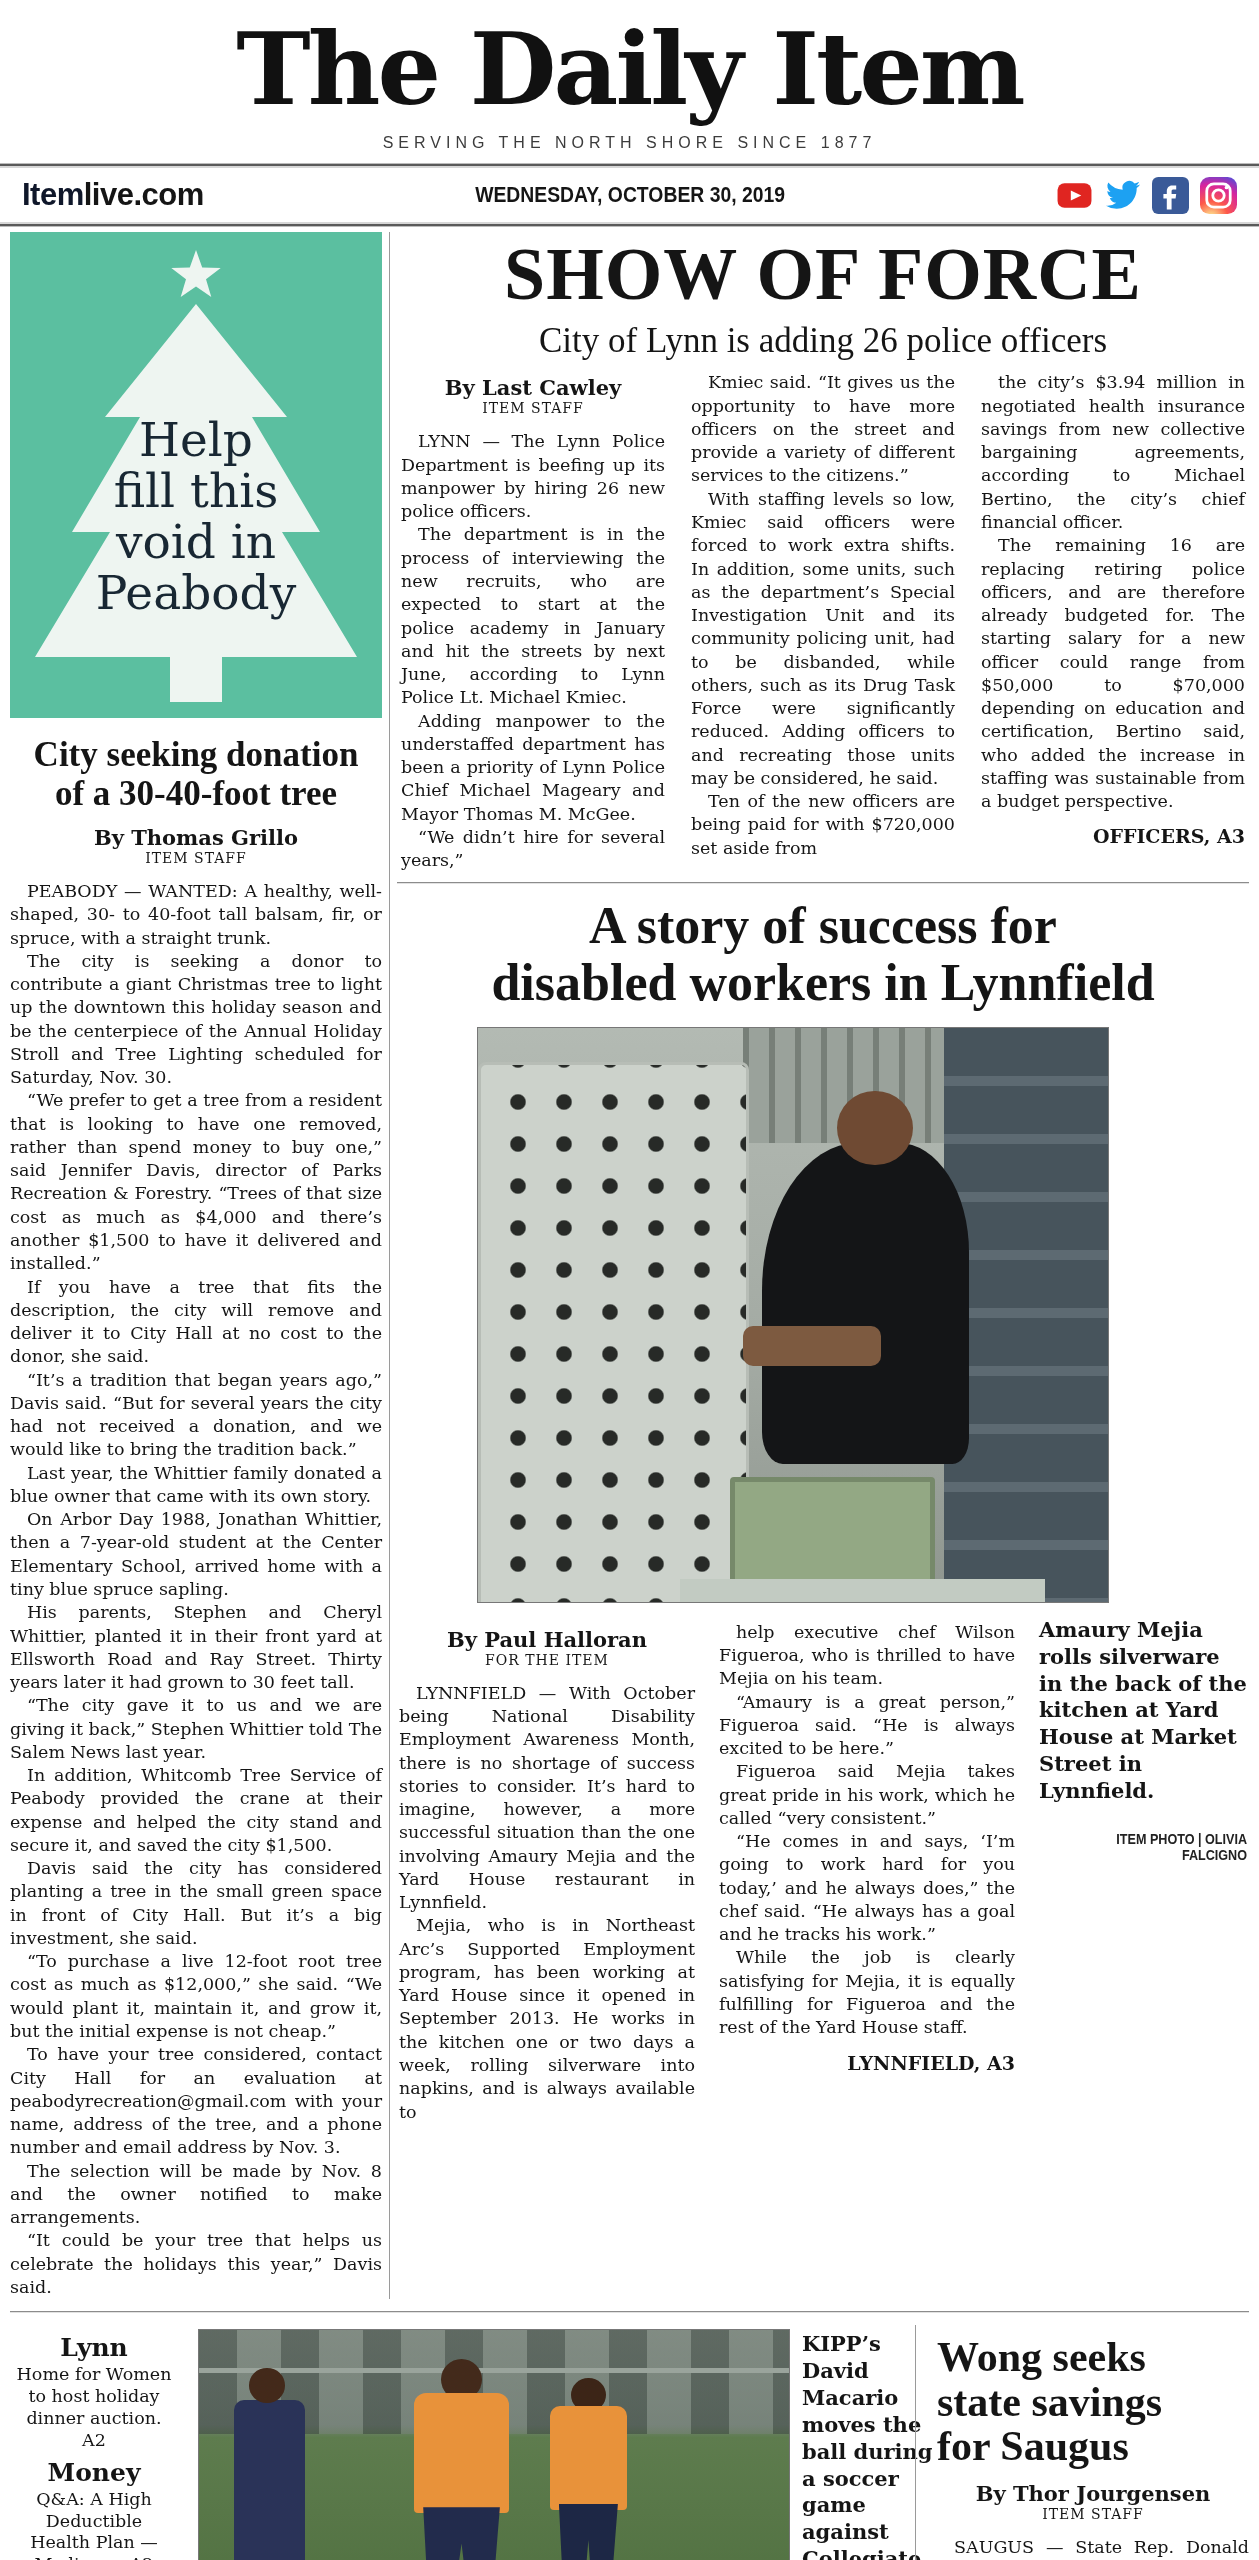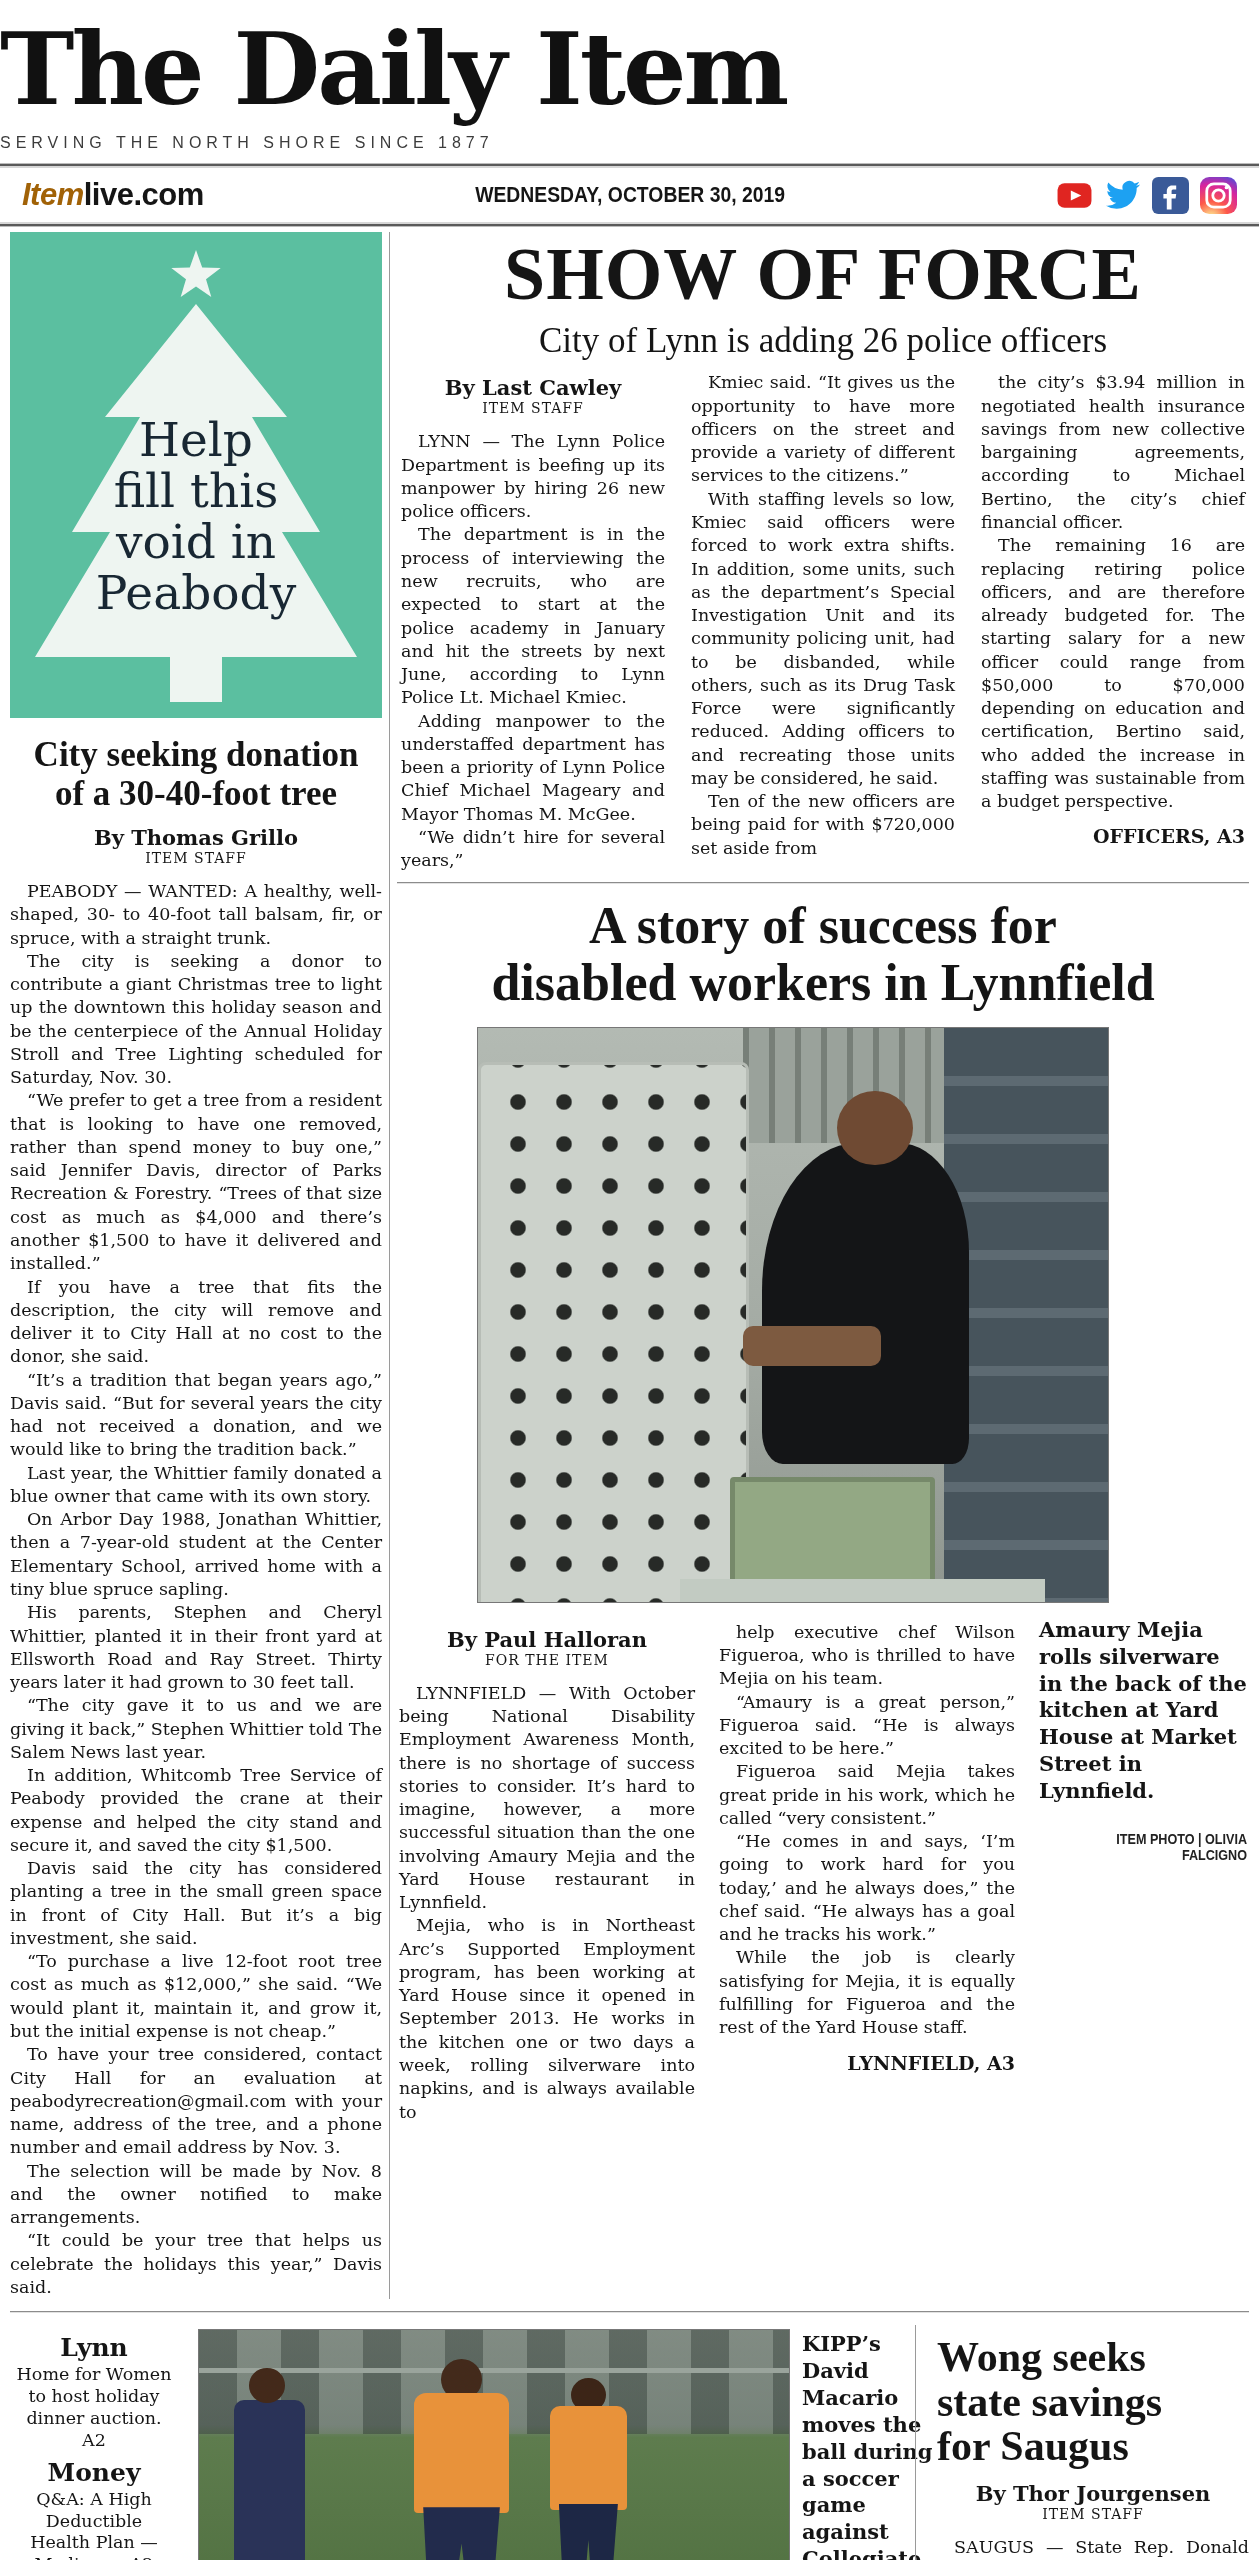--- a/index.html
+++ b/index.html
@@ -1,29 +1,29 @@
 <!DOCTYPE html>
 <html><head>
 <meta charset="utf-8">
 <style>
   html,body{margin:0;padding:0;background:#e8e8e8;}
   .page{width:1259px;height:2560px;background:#fff;position:relative;overflow:hidden;
         font-family:"DejaVu Serif",serif;color:#151515;margin:0 auto;}
   
-  .masthead{padding-top:4px;}
+  .masthead{text-align:center;padding-top:4px;}
   .masthead-title{font-family:"DejaVu Serif",serif;font-weight:bold;font-size:100px;
         line-height:1.3;margin:0;letter-spacing:-3px;color:#111;}
   .tagline{font-family:"Liberation Sans",sans-serif;font-size:16px;letter-spacing:5px;
         color:#3c3c3c;margin-top:0;padding-bottom:12px;}
   
   .datebar{border-top:2px solid #5a5a5a;border-bottom:2px solid #5a5a5a;
         box-shadow:inset 0 2px 0 #d7d7d7,inset 0 -2px 0 #d7d7d7,0 1px 0 #bbb,0 -1px 0 #bbb;
         display:flex;align-items:center;height:58px;padding:0 22px;}
   .site{font-family:"Liberation Sans",sans-serif;font-weight:bold;font-size:31px;letter-spacing:-0.5px;cursor:pointer;}
-  .site .red{color:#a16207;font-style:italic;}
+  .site .red{color:#0f172a;}
   .date{flex:1;text-align:center;font-family:"Liberation Sans",sans-serif;font-weight:bold;
         font-size:22px;transform:scaleX(.88);letter-spacing:0;}
   .social{display:flex;gap:11px;}
   .social svg{width:37px;height:37px;display:block;cursor:pointer;}
   
   .content{display:flex;padding:6px 10px 0 10px;}
   .left-rail{width:372px;flex:none;}
   .v-rule{width:1px;background:#9a9a9a;margin:0 7px;}
   .main{flex:1;min-width:0;}
   

